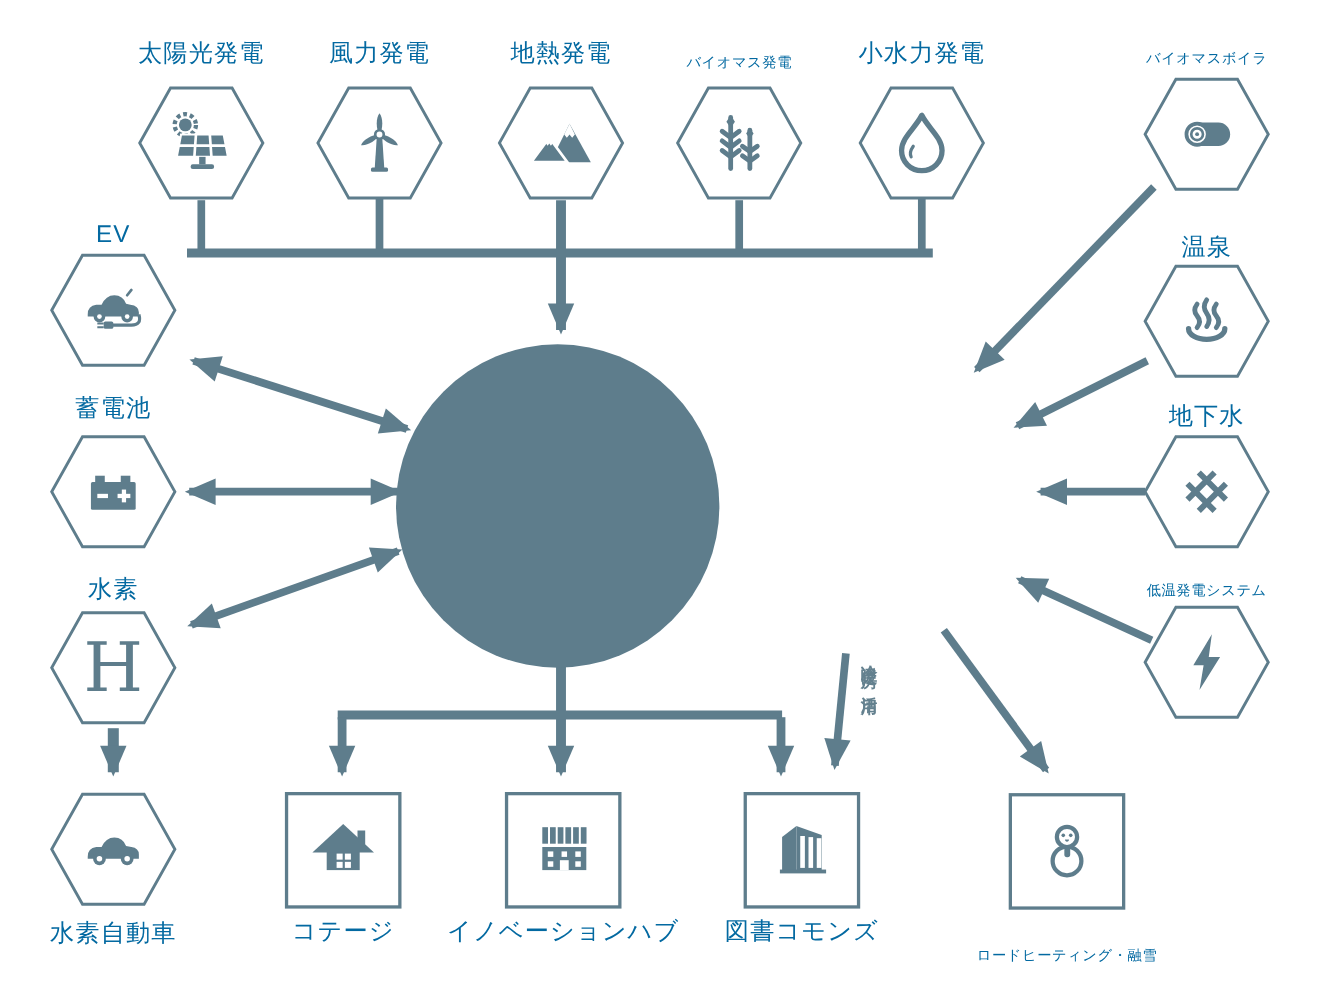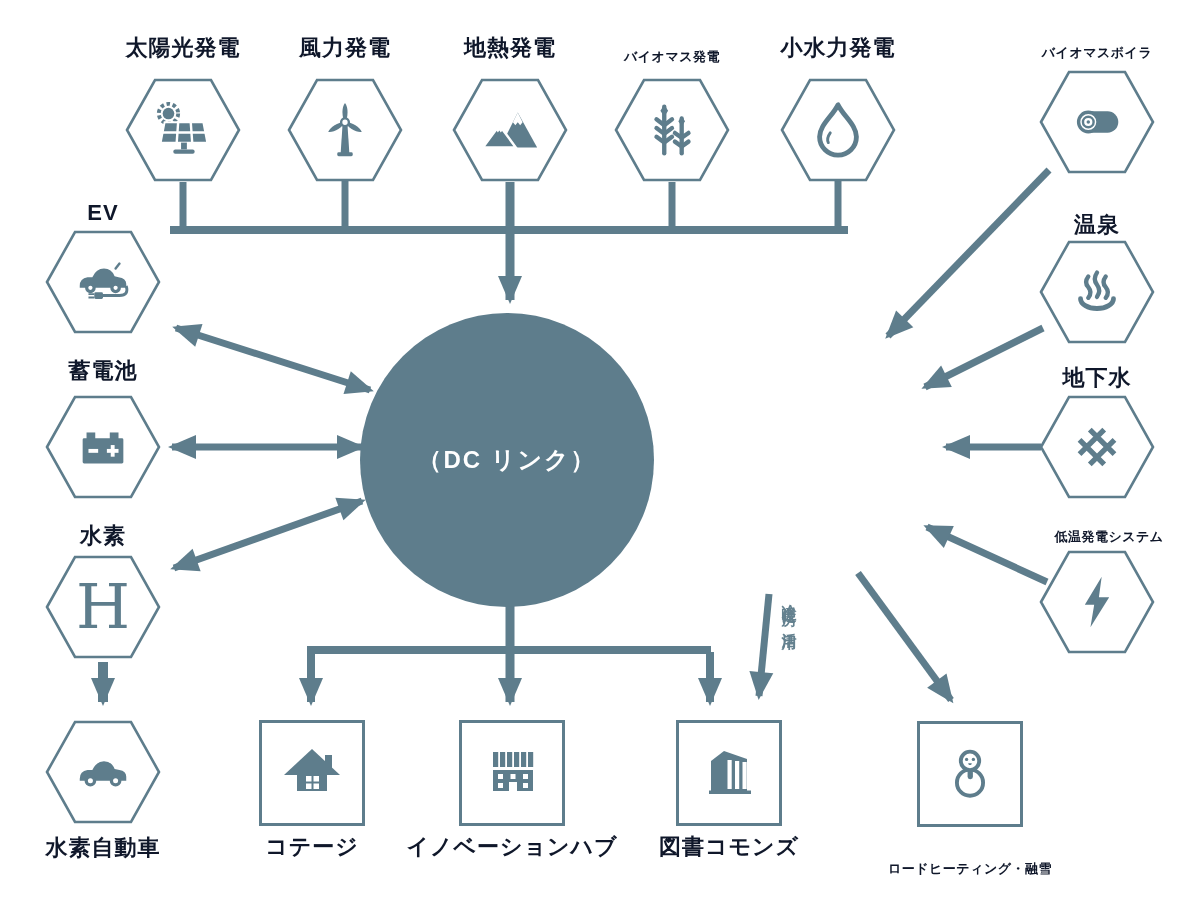--- a/index.html
+++ b/index.html
@@ -3,21 +3,21 @@
 <meta charset="utf-8">
 <style>
   html,body{margin:0;padding:0;background:#ffffff;}
   #stage{
     position:relative;width:1200px;height:898px;background:#ffffff;overflow:hidden;
     font-family:"Liberation Sans","DejaVu Sans",sans-serif;
   }
   #wires{position:absolute;left:0;top:0;z-index:1;}
   .lbl{
     position:absolute;transform:translateX(-50%);z-index:3;
-    color:#0f172a;font-size:22px;font-weight:700;white-space:nowrap;letter-spacing:1px;
+    color:#0369a1;font-size:22px;font-weight:400;white-space:nowrap;letter-spacing:1px;
   }
   .lbl.small{font-size:13px;letter-spacing:0.5px;}
   .hex-node{
     position:absolute;width:116px;height:104px;z-index:2;
     display:flex;align-items:center;justify-content:center;
   }
   .hex-node .hexbg{position:absolute;left:0;top:0;width:116px;height:104px;}
   .hex-node .icon{position:relative;z-index:2;width:64px;height:64px;display:flex;align-items:center;justify-content:center;}
   .sq-node{
     position:absolute;width:106px;height:106px;box-sizing:border-box;z-index:2;
@@ -70,21 +70,20 @@
       <line x1="858" y1="573" x2="951" y2="700" stroke-width="7" marker-end="url(#ah)"></line>
 
       <line x1="1049" y1="170" x2="888" y2="336" stroke-width="7" marker-end="url(#ah)"></line>
       <line x1="1043" y1="328" x2="925" y2="387" stroke-width="7" marker-end="url(#ah)"></line>
       <line x1="1041" y1="447" x2="946" y2="447" stroke-width="7" marker-end="url(#ah)"></line>
       <line x1="1047" y1="582" x2="927" y2="527" stroke-width="7" marker-end="url(#ah)"></line>
     </g>
   </svg>
 
   <div class="circle-hub" style="left:360px;top:313px;width:294px;height:294px;">
-    <div>（DC リンク）</div>
   </div>
   <div class="vlabel" style="left:779px;top:592px;">冷暖房に活用</div>
 
   <div class="lbl" style="left:183px;top:33px;">太陽光発電</div>
   <div class="hex-node" style="left:125px;top:78px;">
     <svg class="hexbg" viewBox="0 0 116 104">
         <polygon points="2,52 30,2 86,2 114,52 86,102 30,102" fill="#fff" stroke="#5e7d8c" stroke-width="2.6"></polygon>
       </svg>
     <span class="icon">
       <svg viewBox="0 0 64 64" width="62" height="62">
@@ -203,21 +202,21 @@
       </svg>
     <span class="icon">
       <svg viewBox="0 0 64 64" width="62" height="62">
         <g transform="rotate(45 32 32)" stroke="#5e7d8c" stroke-width="5.5" fill="none">
           <path d="M14,24.5 H50 M14,39.5 H50 M24.5,14 V50 M39.5,14 V50"></path>
         </g>
       </svg>
     </span>
   </div>
 
-  <div class="lbl small" style="left:1097px;top:528px;margin-left:12px;">低温発電システム</div>
+  <div class="lbl small" style="left:1097px;top:528px;">低温発電システム</div>
   <div class="hex-node" style="left:1039px;top:550px;">
     <svg class="hexbg" viewBox="0 0 116 104">
         <polygon points="2,52 30,2 86,2 114,52 86,102 30,102" fill="#fff" stroke="#5e7d8c" stroke-width="2.6"></polygon>
       </svg>
     <span class="icon">
       <svg viewBox="0 0 64 64" width="60" height="60">
         <polygon points="37,5 19,35 29,35 25,59 45,27 34,27" fill="#5e7d8c"></polygon>
       </svg>
     </span>
   </div>

